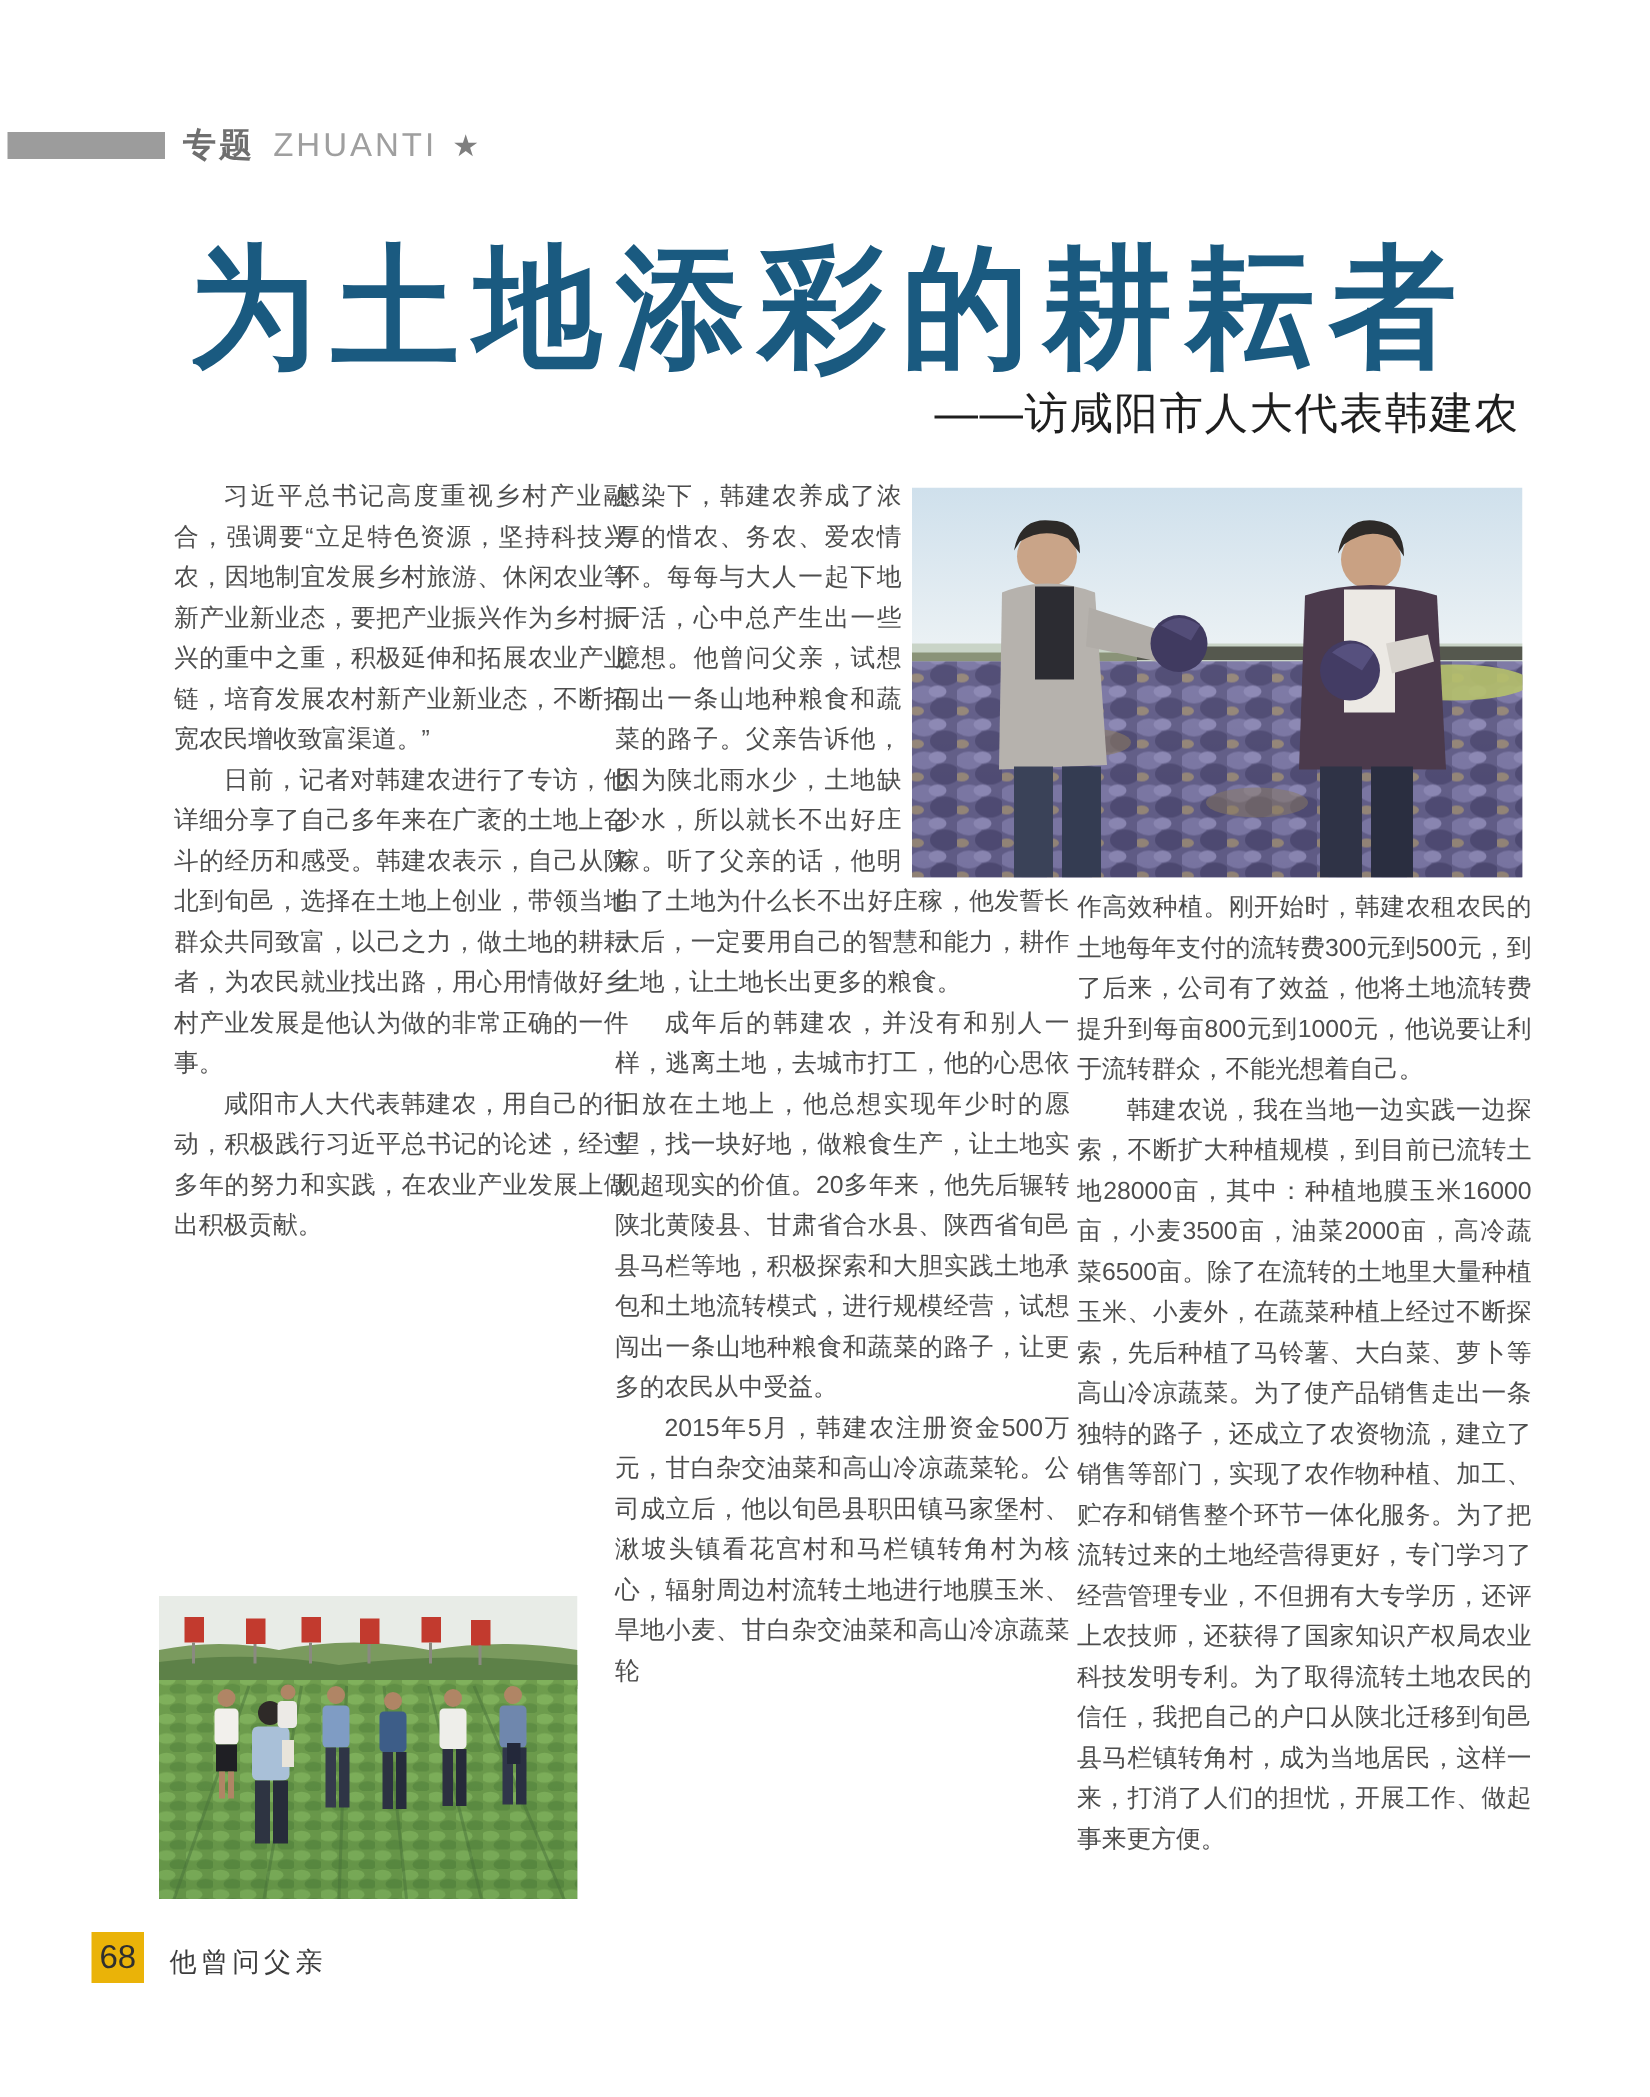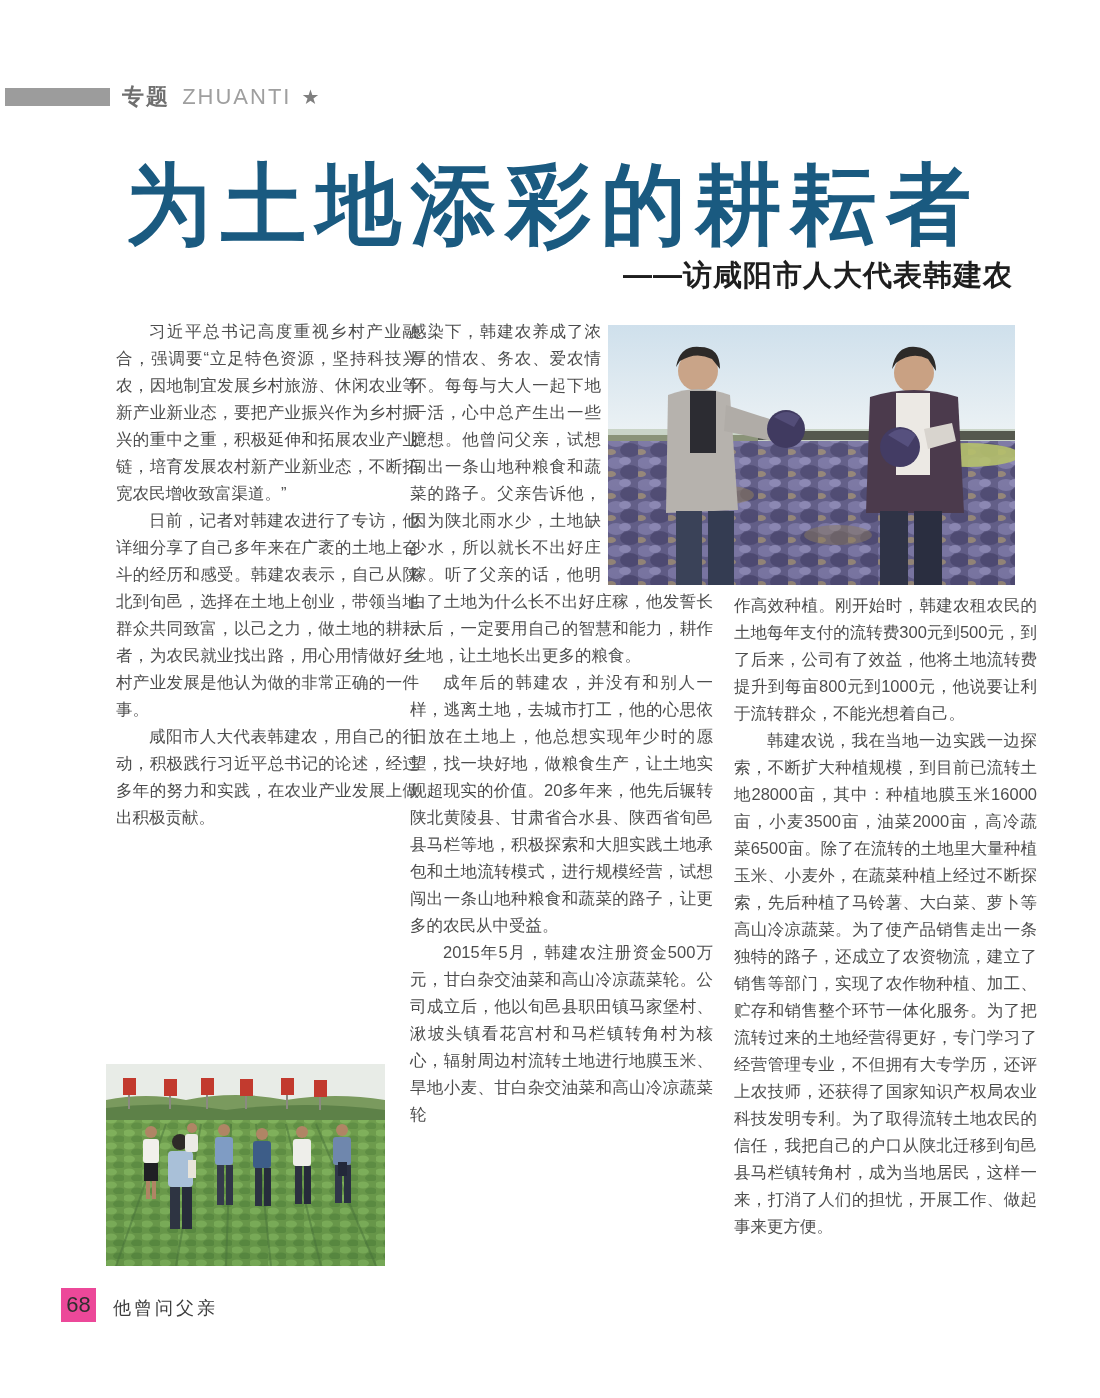--- a/index.html
+++ b/index.html
@@ -20,45 +20,45 @@
 
   
   .title {
     position:absolute; left:126px; top:146px; margin:0;
     font-family:"DejaVu Serif", serif;
     font-size:85px; font-weight:bold; color:#1a5a80;
     letter-spacing:10px; white-space:nowrap; transform:scaleY(1.04); transform-origin:top left;
   }
   .subtitle {
     position:absolute; top:256px; right:87px; margin:0;
-    font-size:29px; font-weight:bold; color:#1e1e1e; letter-spacing:1px; white-space:nowrap;
+    font-size:29px; font-weight:normal; color:#1e1e1e; letter-spacing:1px; white-space:nowrap;
   }
 
   
   .col {
     position:absolute; width:303px;
     font-size:16.5px; line-height:27px; color:#4d4d4d;
     text-align:justify;
   }
   .col p { margin:0; }
   .col p.ind { text-indent:2em; }
   .col1 { left:116px; top:318px; height:732px; }
   .col2 { left:410px; top:318px; height:945px; }
-  .col3 { left:718px; top:592px; height:670px;margin-left:16px; }
+  .col3 { left:718px; top:592px; height:670px; }
   .photo-spacer { float:right; width:112px; height:268px; }
 
   
   .photo1 { position:absolute; left:608px; top:325px; width:407px; height:260px; }
   .photo2 { position:absolute; left:106px; top:1064px; width:279px; height:202px; }
   .photo1 svg, .photo2 svg { display:block; width:100%; height:100%; }
 
   
   .page-num {
     position:absolute; left:61px; top:1288px; width:35px; height:34px;
-    background:#ec4899; color:#2f2f2f; font-size:22px; text-align:center; line-height:34px;
+    background:#eab308; color:#2f2f2f; font-size:22px; text-align:center; line-height:34px;
   }
   .mag-name {
     position:absolute; left:113px; top:1296px;
     font-size:18px; color:#3c3c3c; letter-spacing:3px; font-weight:500;
   }
 </style>
 </head>
 <body>
 
 <div class="page">

